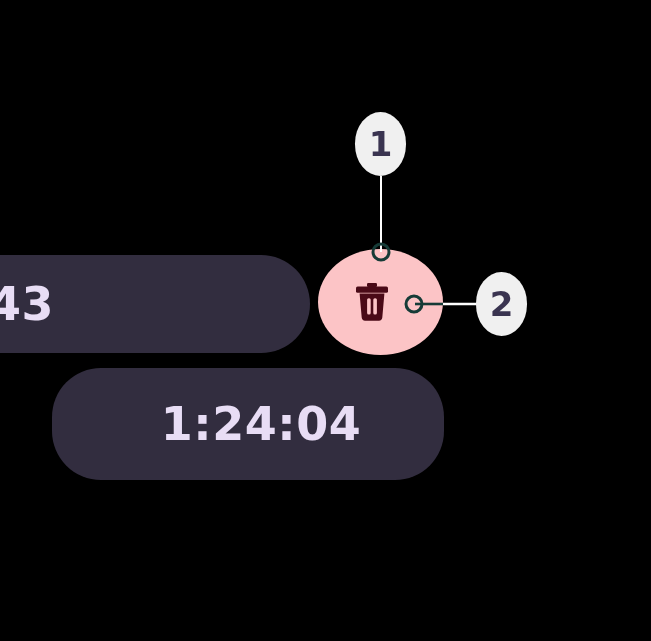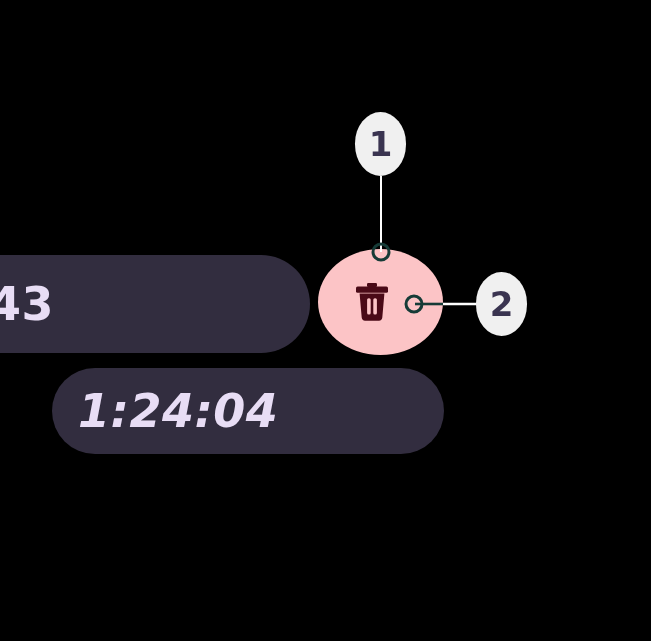--- a/index.html
+++ b/index.html
@@ -37,25 +37,24 @@
     border-radius: 49px;
     padding-left: 0;
     justify-content: flex-end;
     padding-right: 256px;
   }
 
   #pill-duration {
     left: 52px;
     top: 368px;
     width: 392px;
-    height: 86px;
+    height: 112px;
     border-radius: 49px;
     padding-left: 26px;
-    justify-content: flex-start;
-    font-style: italic;
+    justify-content: center;
   }
 
   .time-text {
     color: #E8DDF5;
     font-size: 46px;
     font-weight: 700;
     letter-spacing: 0.5px;
     line-height: 1;
     white-space: nowrap;
   }

